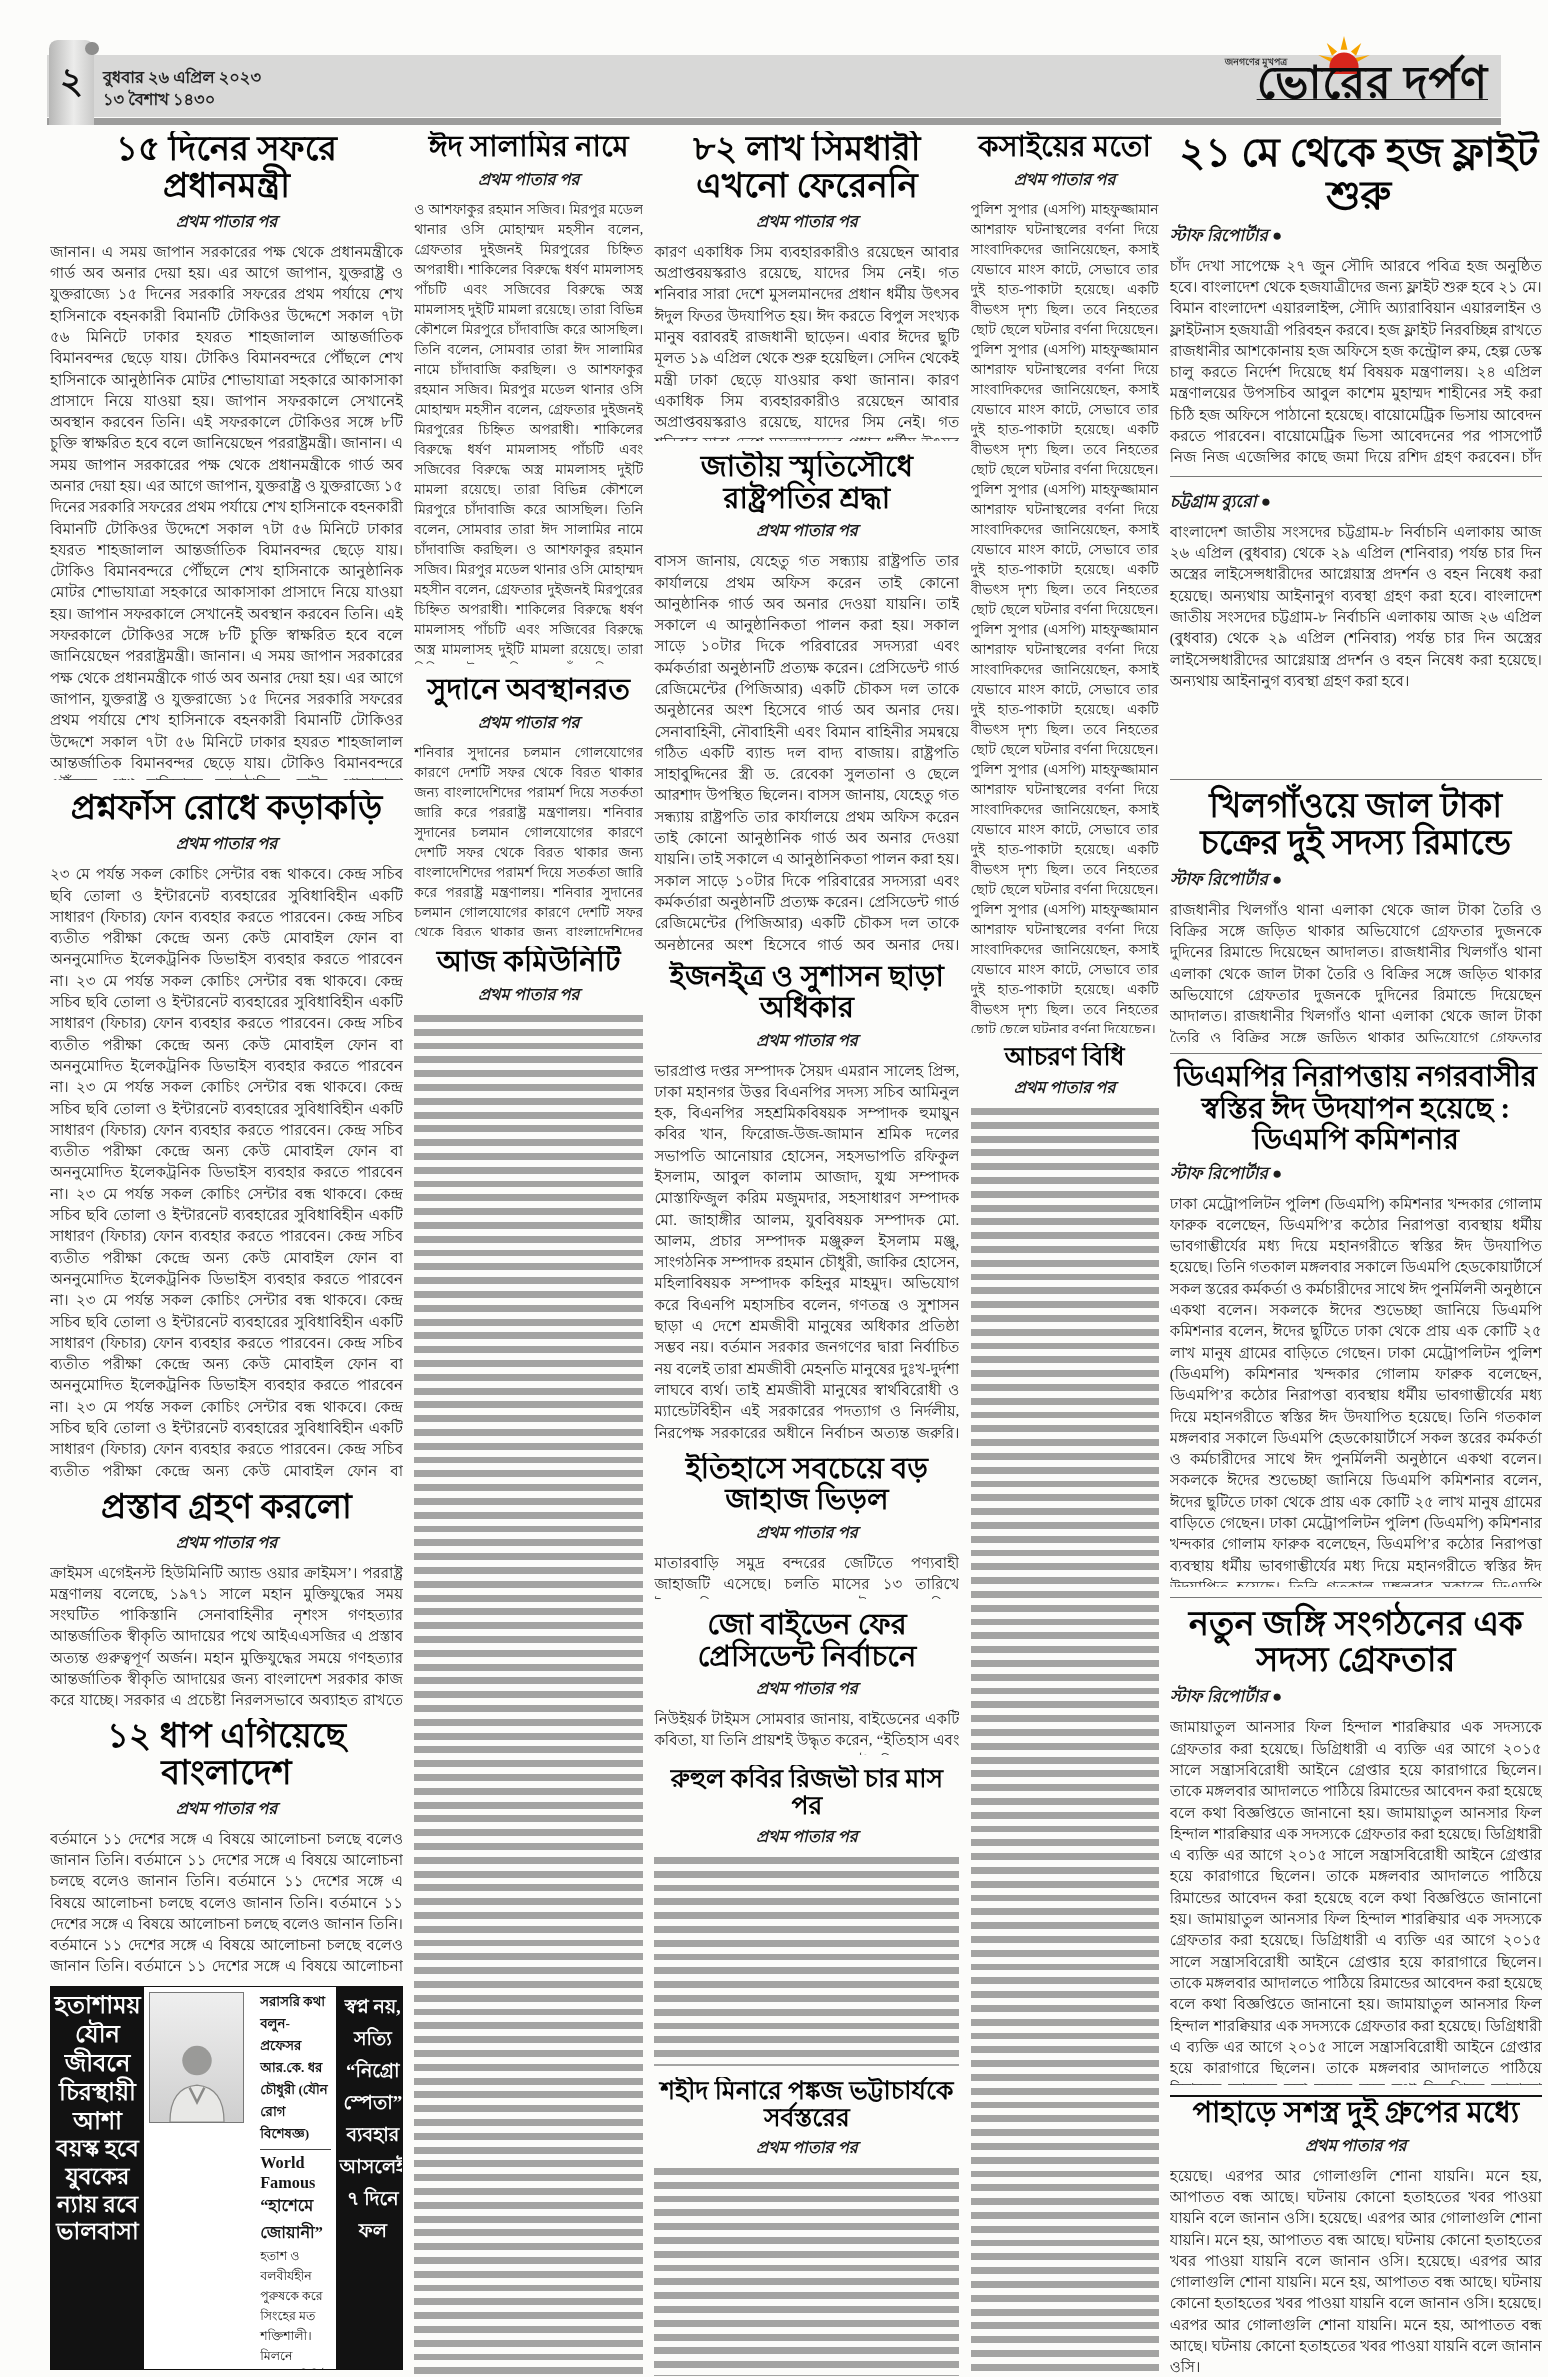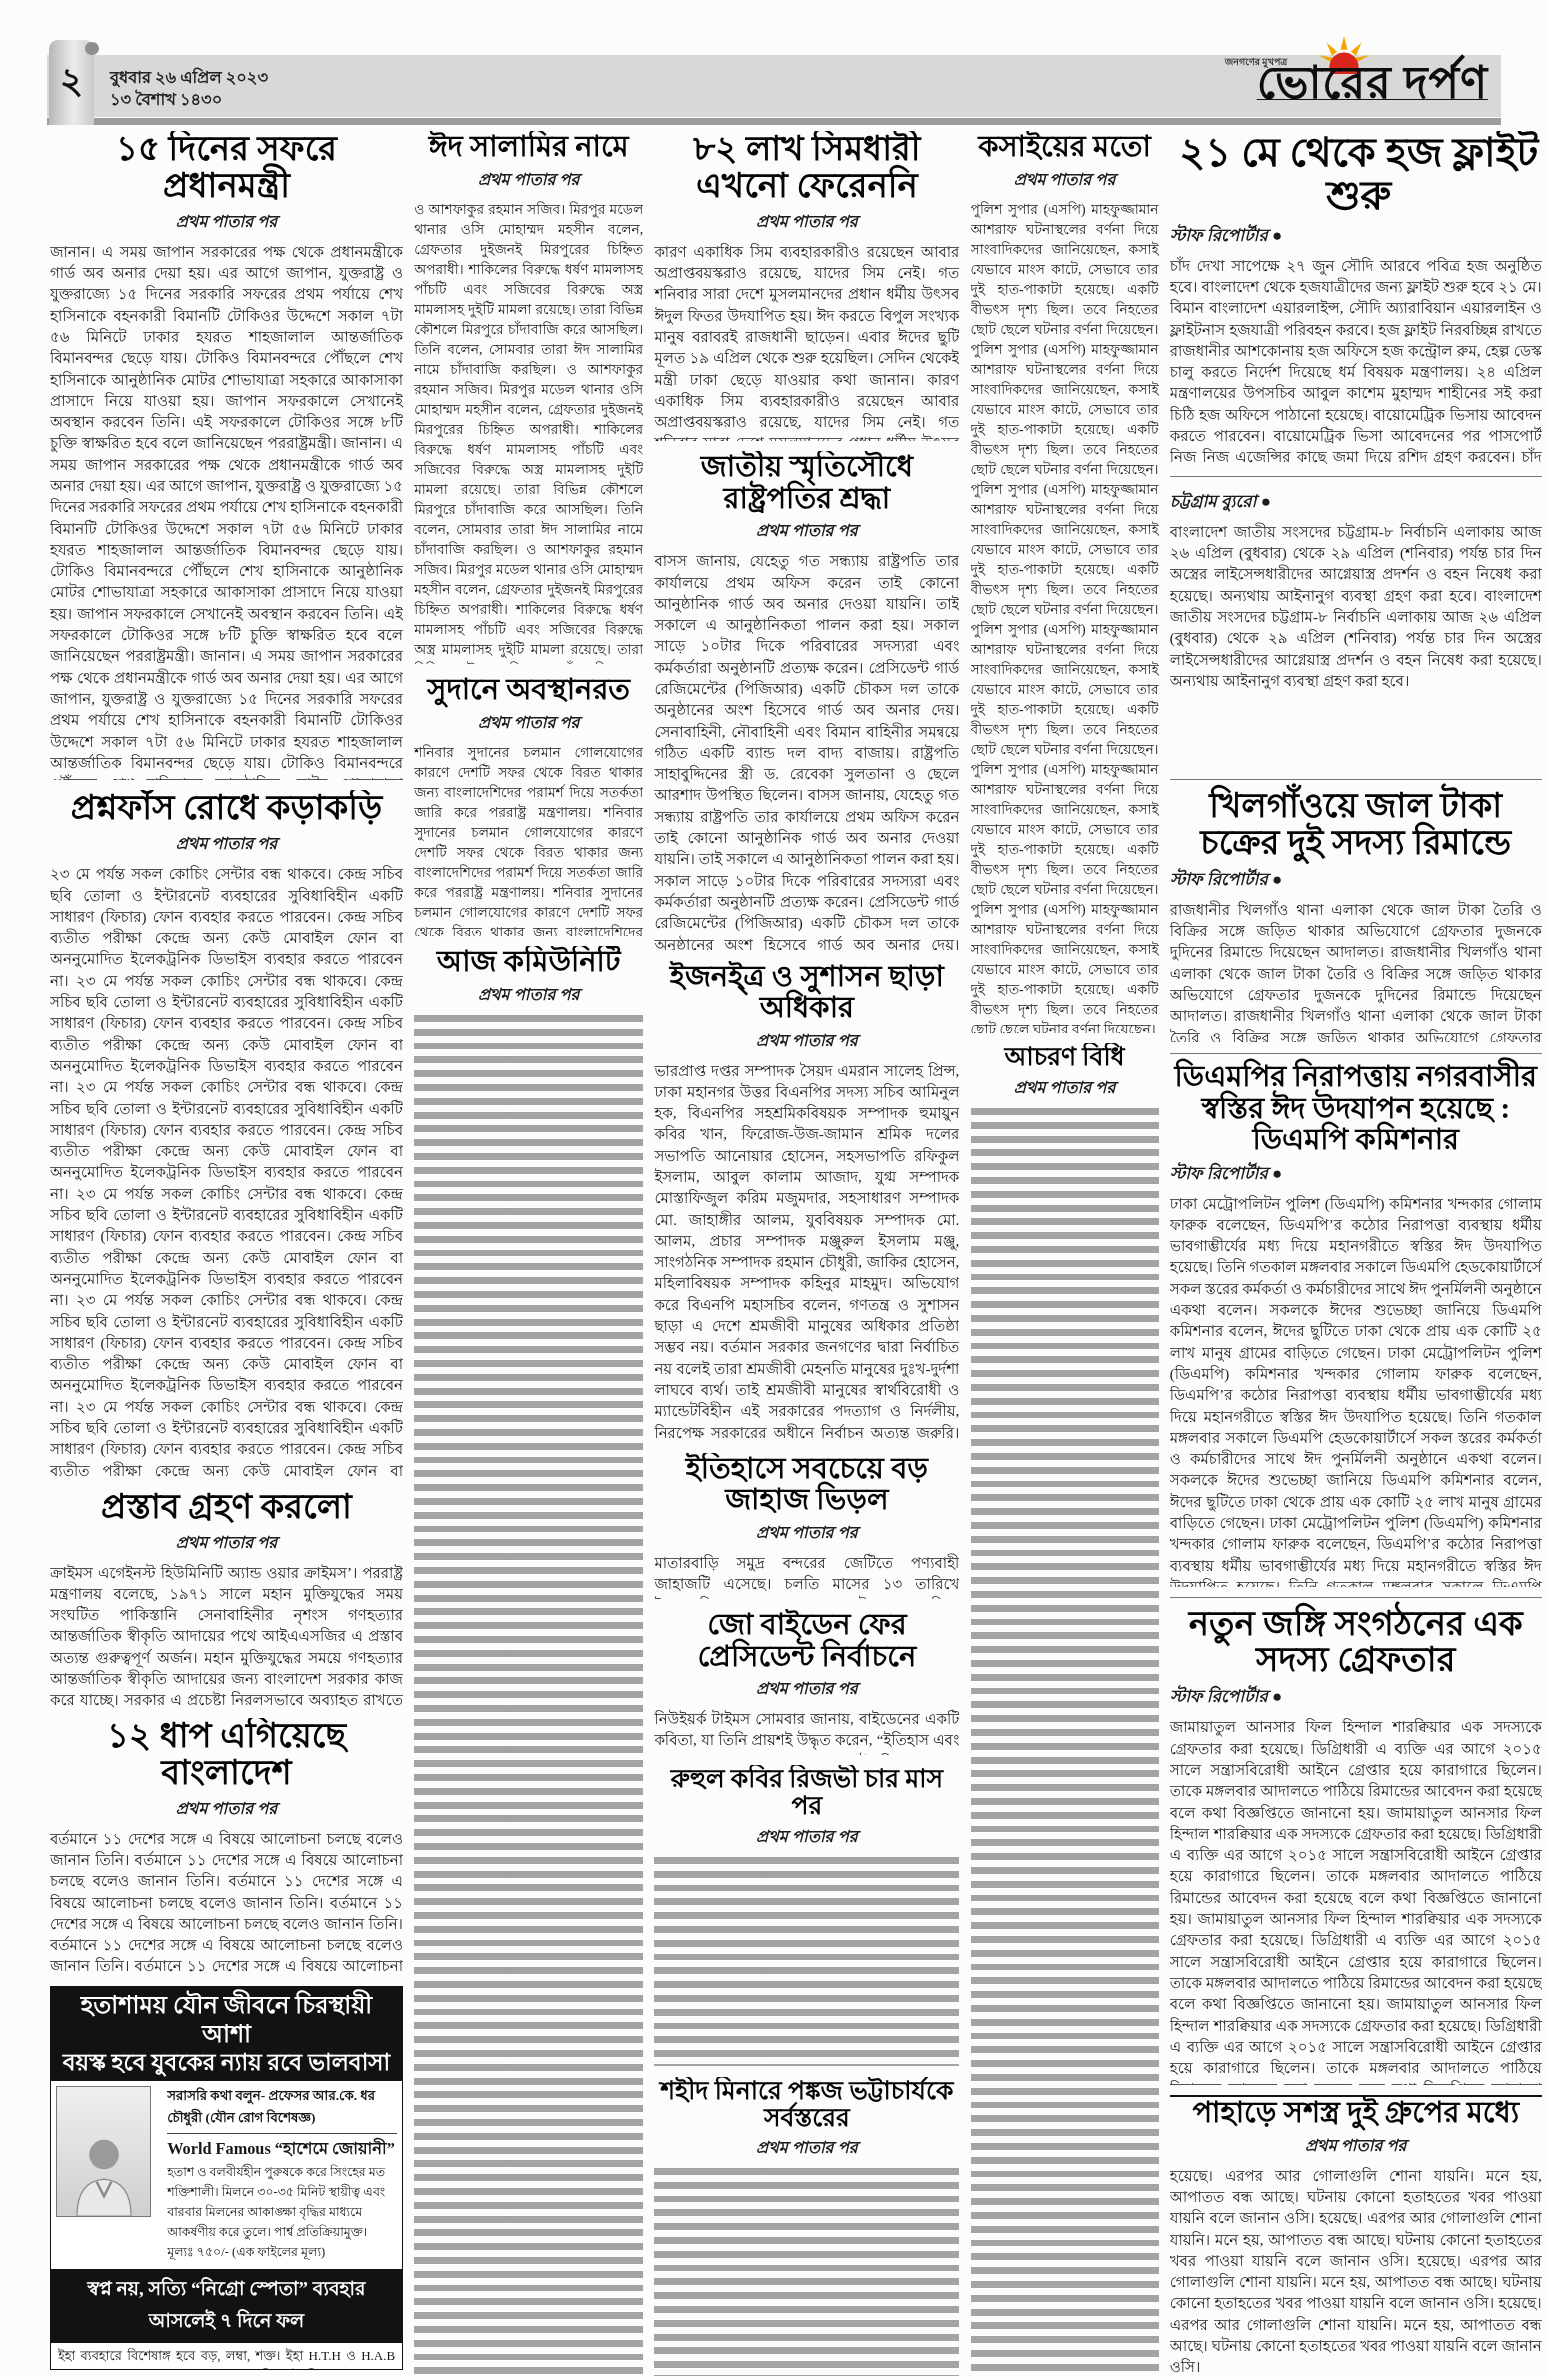--- a/index.html
+++ b/index.html
@@ -6,40 +6,40 @@
   .page{position:relative;width:1548px;height:2377px;background:#fcfcfa;overflow:hidden;
         font-family:"Liberation Serif","DejaVu Serif",serif;color:#161616;}
   
   .masthead{position:absolute;left:47px;right:47px;top:55px;height:62px;background:#d8d8d7;}
   .masthead-strip{position:absolute;left:47px;right:47px;top:118px;height:6.9px;background:#9c9c9b;}
   .page-tab{position:absolute;left:49px;top:40px;width:45px;height:85px;
             background:linear-gradient(90deg,#b7b7b6,#ececeb 55%,#c9c9c8);
             border-radius:8.6px 8.6px 0 0;display:flex;align-items:center;justify-content:center;}
   .page-tab .hole{position:absolute;top:1.7px;right:-5.2px;width:13.8px;height:13.8px;border-radius:50%;background:#8e8e8d;}
   .page-num{font-size:36px;font-weight:bold;color:#111;}
-  .dateblock{position:absolute;left:110px;top:67px;line-height:1.35;font-size:16.3px;font-weight:bold;color:#222;}
+  .dateblock{position:absolute;left:103px;top:67px;line-height:1.35;font-size:16.3px;font-weight:bold;color:#222;}
   .logo{position:absolute;right:60px;top:50px;width:258px;height:67px;text-align:right;text-decoration:underline;}
   .logo .motto{position:absolute;left:-5.2px;top:5.2px;font-size:9.5px;font-weight:bold;color:#333;}
   .logo .word{position:relative;z-index:2;font-size:45px;font-weight:800;letter-spacing:0.9px;color:#0d0d0d;line-height:67px;}
   .logo .sun{position:absolute;z-index:1;left:83px;top:-13.8px;width:62px;height:38px;}
   
   .content{position:absolute;left:50px;top:131px;right:8.6px;bottom:0;display:flex;gap:11.2px;}
   .col{display:flex;flex-direction:column;gap:10.3px;flex:0 0 auto;}
   .art{display:flex;flex-direction:column;overflow:hidden;}
   .hl{margin:0 0 1.7px;text-align:center;font-weight:bold;color:#050505;line-height:1.08;}
   .hl-xl{font-size:40px;margin-left:6px;} .hl-lg{font-size:34px;font-family:Liberation Serif, serif;} .hl-md{font-size:29px;} .hl-sm{font-size:25px;}
   .byline{font-style:italic;font-weight:bold;font-size:16.3px;text-align:center;margin:2.6px 0 6px;color:#1c1c1c;}
   .byline-left{text-align:left;font-size:17px;}
   .body{flex:1 1 auto;overflow:hidden;text-align:justify;font-size:15px;line-height:1.42;color:#1b1b1b;}
   .body-sm{font-size:13.8px;line-height:1.45;}
   .sim{background:repeating-linear-gradient(to bottom,rgba(40,40,40,.42) 0 6.9px,transparent 6.9px 13.8px);}
   .sep-thin{border-top:1.3px solid #777;padding-top:7.7px;}
   .sep-thick{border-top:2.6px solid #111;padding-top:0;}
   
-  .advert{position:relative;border:1.7px solid #111;background:#fff;display:flex;flex-direction:column;overflow:hidden;}
+  .advert{position:relative;border:1.7px solid #111;background:#fff;display:flex;flex-direction:row;overflow:hidden;}
   .ad-banner{background:#121212;color:#fff;text-align:center;font-weight:800;padding:4.3px 3.4px;line-height:1.2;}
   .ad-banner .l1{font-size:24px;} .ad-banner .l2{font-size:23px;}
   .ad-banner2{background:#121212;color:#fff;text-align:center;font-weight:800;font-size:19px;padding:5.2px 3.4px;}
   .ad-mid{display:flex;gap:16px;padding:5.2px;}
   .ad-photo{flex:0 0 93px;height:129px;background:linear-gradient(#efefef,#cfcfcf);border:0.9px solid #777;
             display:flex;align-items:flex-end;justify-content:center;}
   .ad-midtext{flex:1;}
   .ad-contact{font-weight:bold;font-size:13.3px;border-bottom:0.9px solid #444;padding-bottom:2.6px;margin-bottom:2.6px;}
   .ad-p1lead{font-weight:800;font-size:16.3px;display:inline;}
   .ad-p1body{display:inline;font-size:12.5px;}

